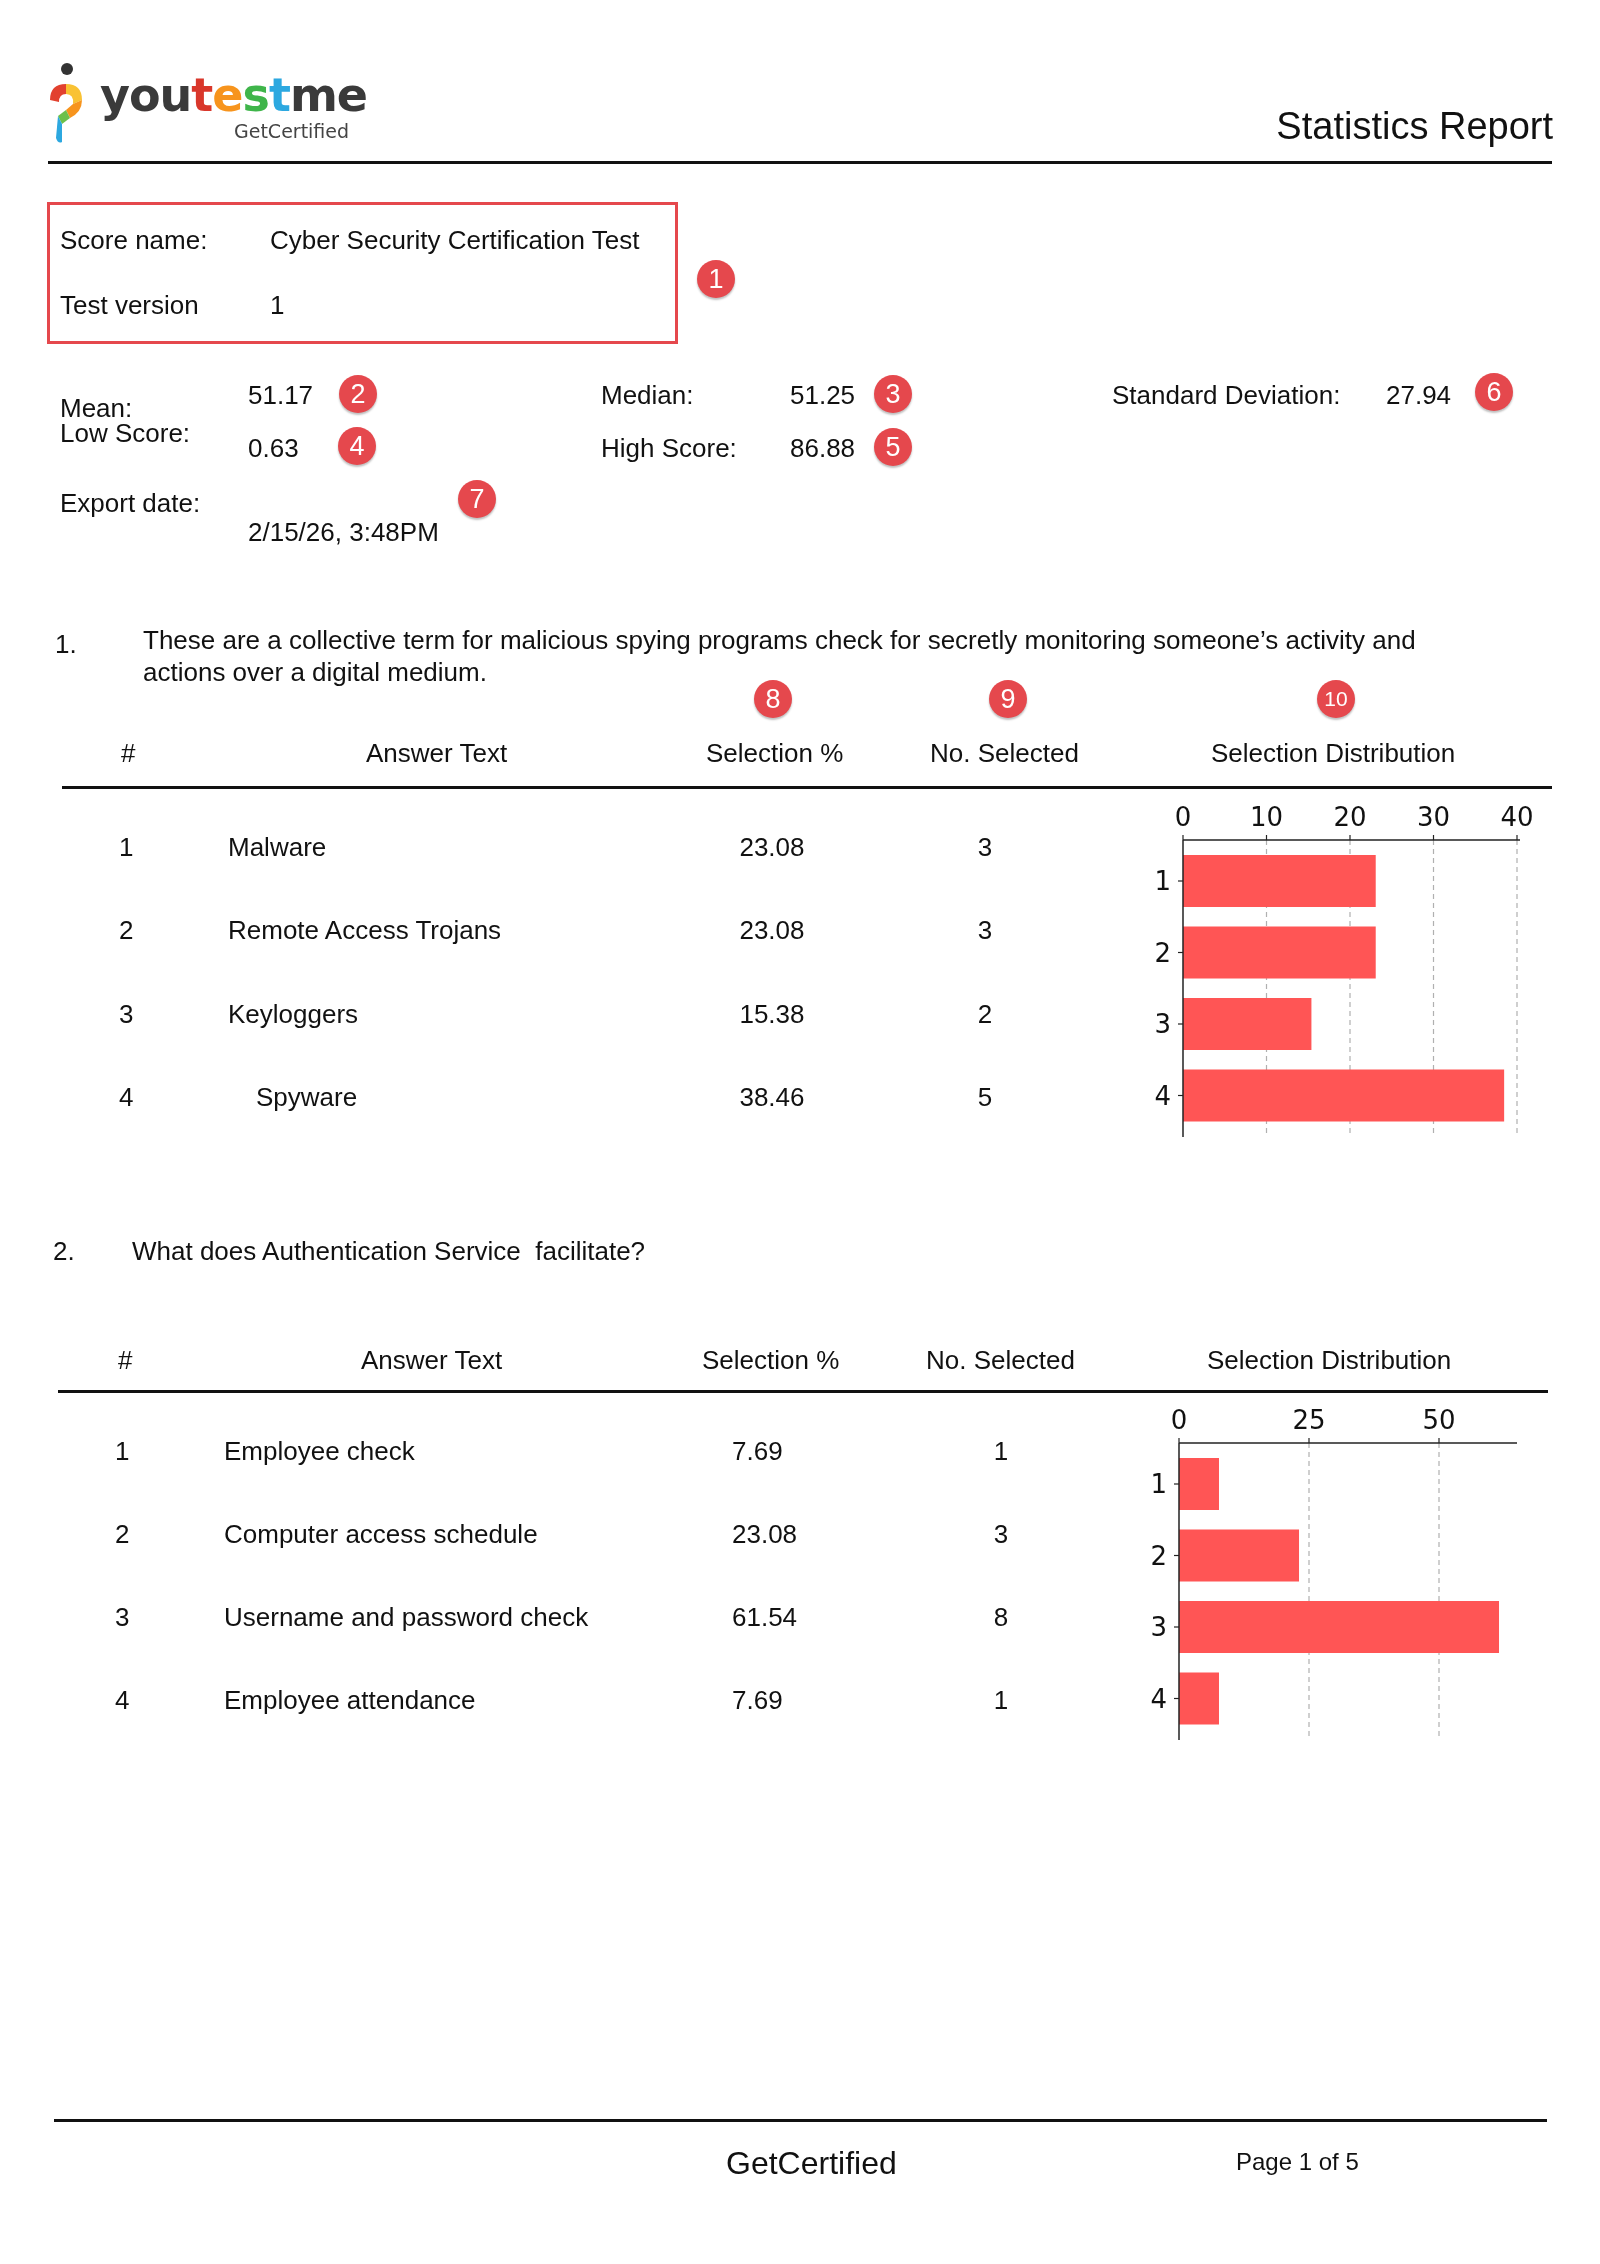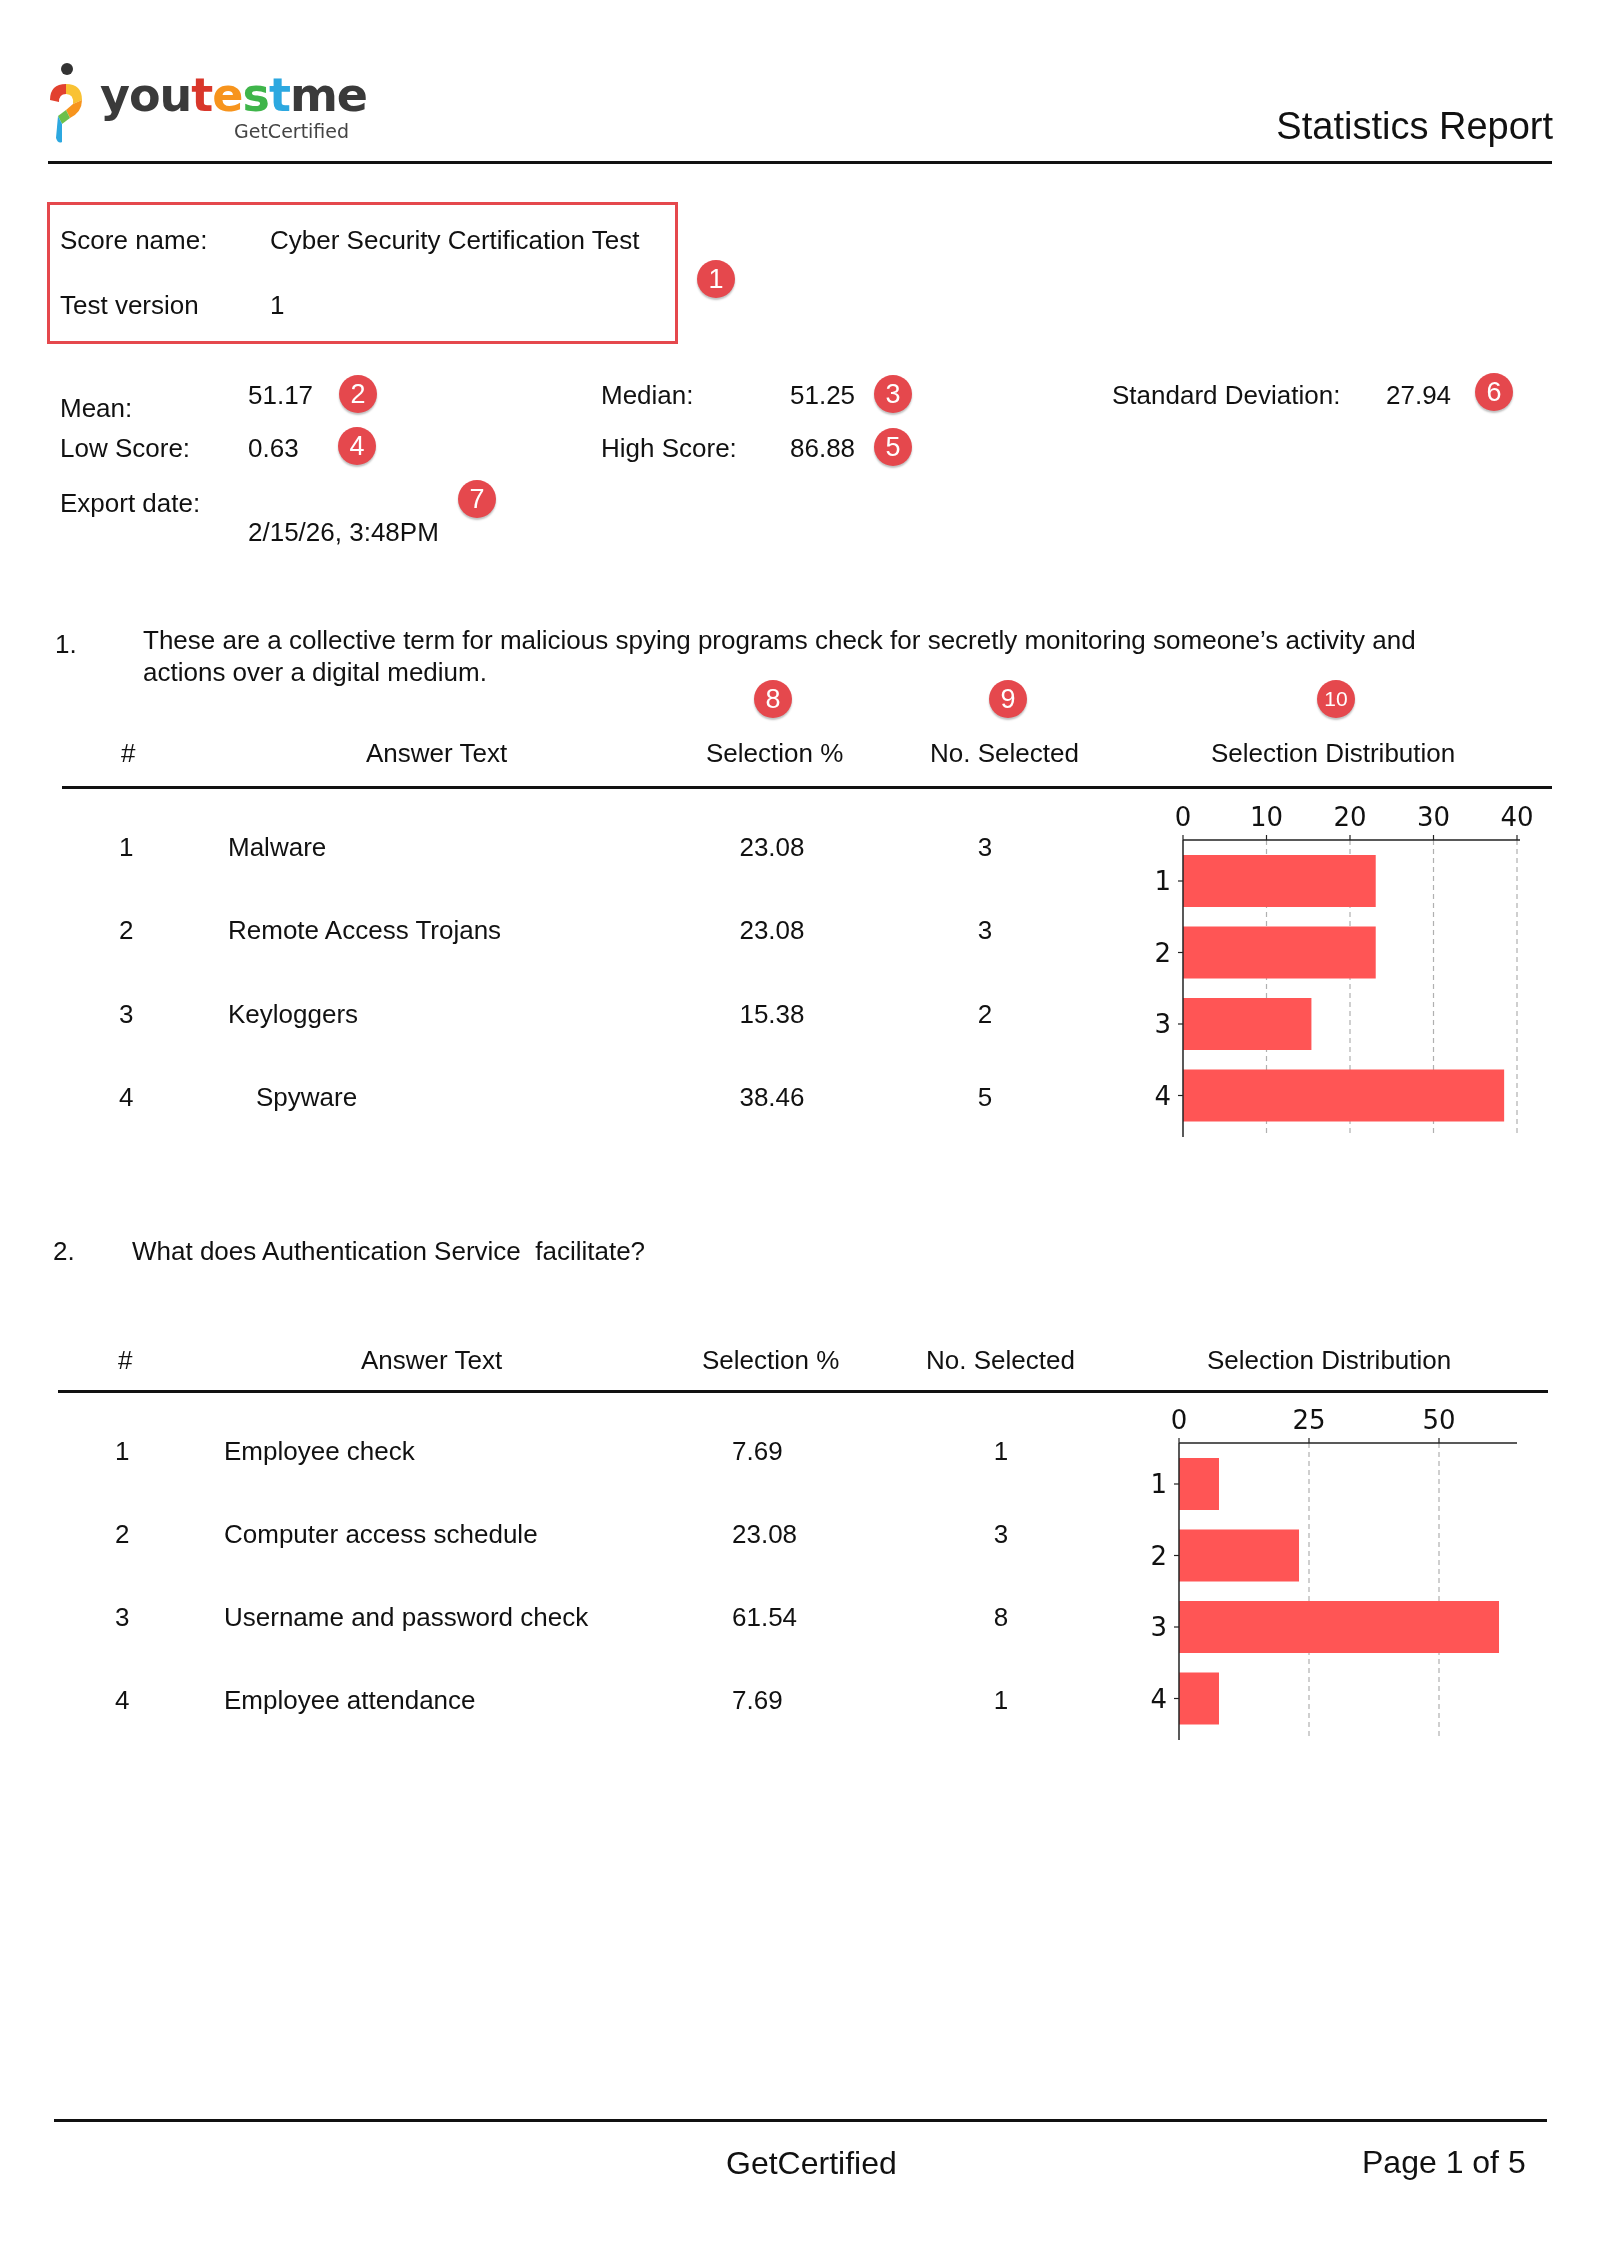--- a/index.html
+++ b/index.html
@@ -54,21 +54,21 @@
 <div class="badge" style="left:339px;top:375px;">2</div>
 
 <div class="abs t26" style="left:601px;top:380px;">Median:</div>
 <div class="abs t26" style="left:790px;top:380px;">51.25</div>
 <div class="badge" style="left:874px;top:375px;">3</div>
 
 <div class="abs t26" style="left:1089px;top:380px;margin-left:23px;">Standard Deviation:</div>
 <div class="abs t26" style="left:1386px;top:380px;">27.94</div>
 <div class="badge" style="left:1475px;top:373px;">6</div>
 
-<div class="abs t26" style="left:60px;top:433px;">Low Score:</div>
+<div class="abs t26" style="left:60px;top:418px;">Low Score:</div>
 <div class="abs t26" style="left:248px;top:433px;">0.63</div>
 <div class="badge" style="left:338px;top:427px;">4</div>
 
 <div class="abs t26" style="left:601px;top:433px;">High Score:</div>
 <div class="abs t26" style="left:790px;top:433px;">86.88</div>
 <div class="badge" style="left:874px;top:428px;">5</div>
 
 <div class="abs t26" style="left:60px;top:488px;">Export date:</div>
 <div class="abs t26" style="left:248px;top:488px;margin-top:29px;">2/15/26, 3:48PM</div>
 <div class="badge" style="left:458px;top:480px;">7</div>
@@ -207,13 +207,13 @@
       <text x="39" y="31" text-anchor="middle" font-size="26" fill="#111">0</text>
       <line x1="169" x2="169" y1="40" y2="45" stroke="#222" stroke-width="1.2"></line>
       <text x="169" y="31" text-anchor="middle" font-size="26" fill="#111">25</text>
       <line x1="299" x2="299" y1="40" y2="45" stroke="#222" stroke-width="1.2"></line>
       <text x="299" y="31" text-anchor="middle" font-size="26" fill="#111">50</text>
     </svg>
 </div>
 
 <div class="rule" style="left:54px;top:2119px;width:1493px;"></div>
 <div class="abs" style="left:726px;top:2145px;font-size:32px;line-height:36px;">GetCertified</div>
-<div class="abs" style="left:1362px;top:2143px;font-size:32px;line-height:38px;">Page 1 of 5</div>
+<div class="abs" style="left:1236px;top:2143px;font-size:24px;line-height:38px;">Page 1 of 5</div>
 
 </body></html>

